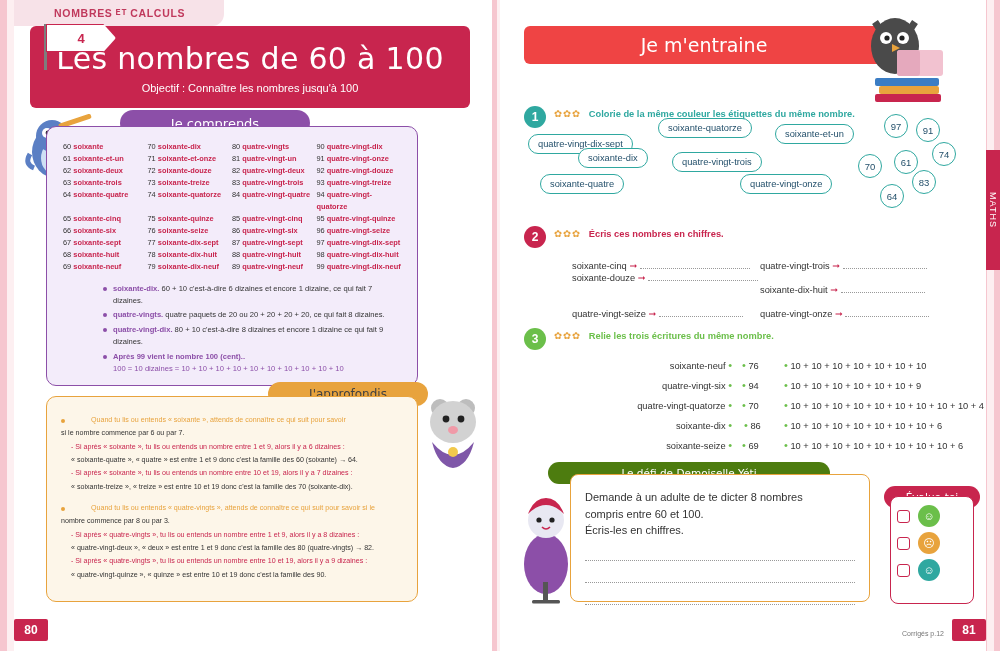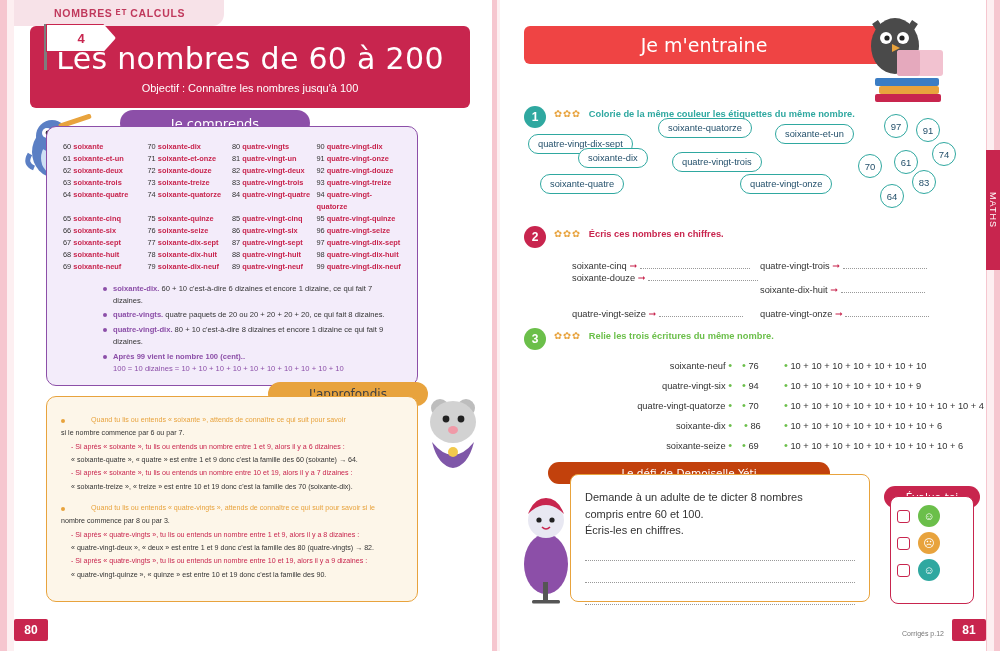--- a/index.html
+++ b/index.html
@@ -148,21 +148,21 @@
   .wrow .arrow { color:#c8254e; }
   .dots { border-bottom:1px dotted #999; display:inline-block; }
 
   .m-left { position:absolute; font-size:9.3px; color:#333; text-align:right; }
   .m-mid  { position:absolute; font-size:9.3px; color:#333; }
   .m-right{ position:absolute; font-size:9.3px; color:#333; }
   .gdot { color:#6bbf4a; font-size:11px; }
 
   .defi-head {
     position:absolute; left:548px; top:462px; width:282px; height:22px;
-    background:#c2410c; border-radius:11px; color:#fff; font-size:10.5px;
+    background:#4d7c0f; border-radius:11px; color:#fff; font-size:10.5px;
     display:flex; align-items:center; justify-content:center;
     font-family:"DejaVu Sans", sans-serif;
   }
   .defi-box {
     position:absolute; left:570px; top:474px; width:300px; height:128px;
     background:#fff; border:1.5px solid #e8a33d; border-radius:8px;
     padding:14px 14px 10px 14px; font-size:11px; color:#333; line-height:1.5;
   }
   .defi-line { border-bottom:1px dotted #999; height:14px; margin-top:8px; }
 
@@ -207,21 +207,21 @@
 
 <div class="page page-left"></div>
 
 <div class="chapter-tab">
   <span>NOMBRES</span>
   <span class="small" style="margin:0 3px;font-family:Liberation Mono, monospace;">ET</span>
   <span>CALCULS</span>
 </div>
 
 <div class="title-wrap">
-  <div class="title-main">Les nombres de 60 à 200</div>
+  <div class="title-main">Les nombres de 60 à 100</div>
   <div class="title-obj">Objectif : Connaître les nombres jusqu'à 100</div>
 </div>
 
 <div class="flag">
   <div class="fl-pole"></div>
   <div class="fl-body">4</div>
 </div>
 
 <svg class="bird" viewBox="0 0 74 74">
   <ellipse cx="34" cy="42" rx="24" ry="26" fill="#5b7fc4"></ellipse>

